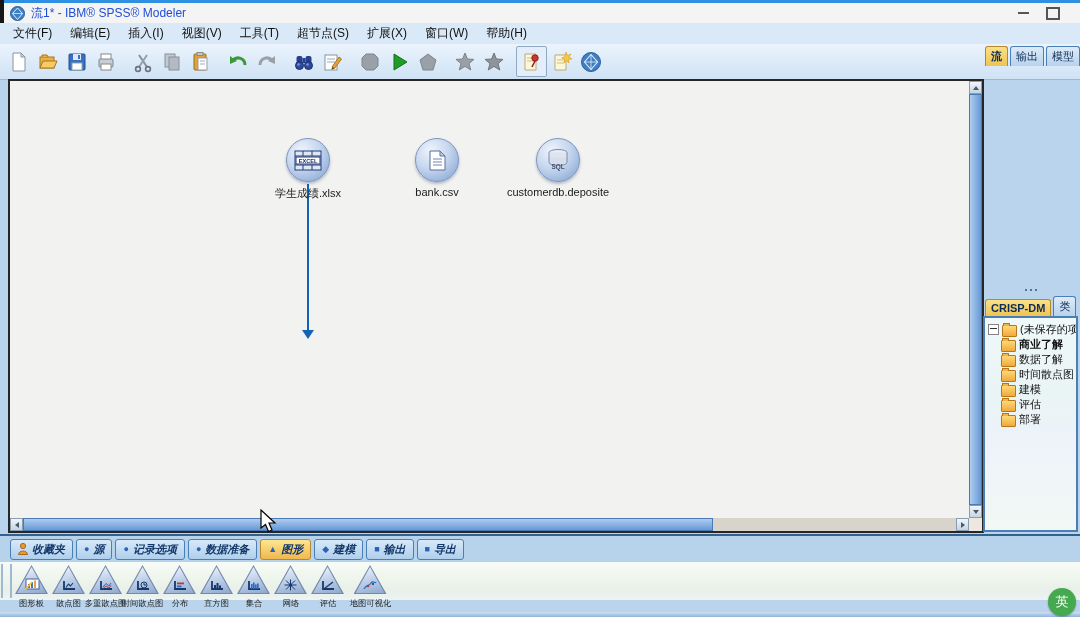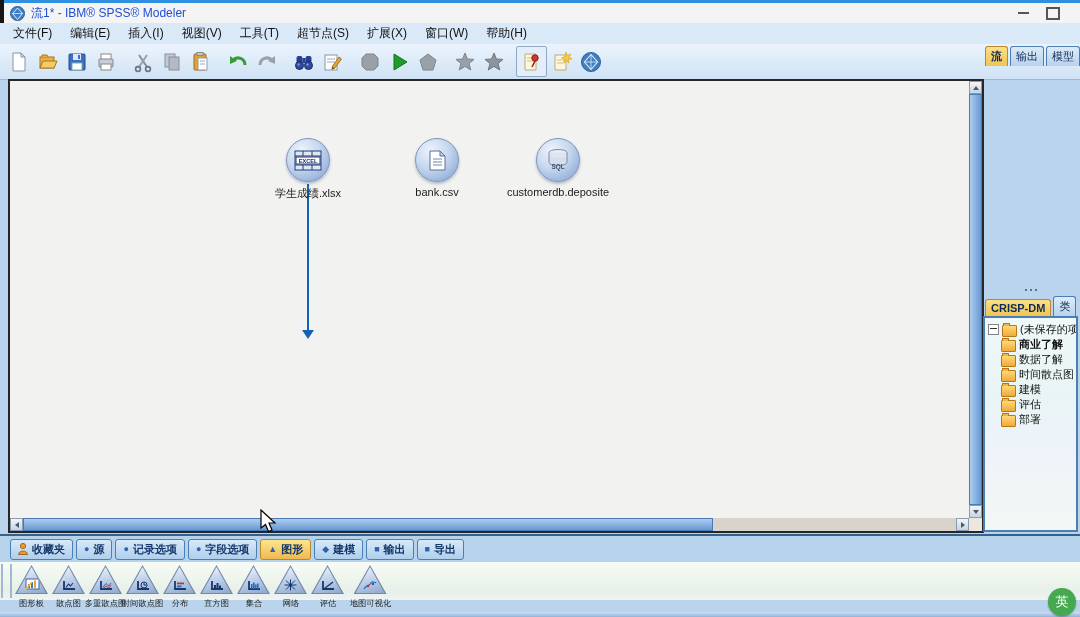--- a/index.html
+++ b/index.html
@@ -88,21 +88,21 @@
   .folder::before{content:"";position:absolute;left:0;top:-3px;width:5px;height:2px;
           background:#f2b34a;border:1px solid #b87818;border-bottom:none;}
   .dots3{display:flex;gap:3px;justify-content:center;align-items:center;height:100%;}
   .dots3 i{width:2px;height:2px;border-radius:50%;background:#33576e;}
   
   .pal-tabs{left:0;top:534px;width:1080px;height:28px;background:#b7d3ec;
             border-top:2px solid #33628f;display:flex;align-items:center;gap:3px;
             padding-left:10px;box-sizing:border-box;}
   .pal-tab{height:19px;display:flex;align-items:center;gap:4px;padding:0 7px;
            font-size:11px;font-weight:bold;color:#14386b;
-           background:linear-gradient(#d8e9f9,#afcfec);border:1px solid #4a7fb5;border-radius:3px;}
+           background:linear-gradient(#d8e9f9,#afcfec);border:1px solid #4a7fb5;border-radius:3px;font-style:italic;}
   .pal-tab.sel{background:linear-gradient(#fde691,#f0b84e);border-color:#b8882c;}
   .marker{font-size:9px;color:#2b62b8;line-height:1;}
   .pal-body{left:0;top:562px;width:1080px;height:38px;
             background:linear-gradient(180deg,#f7fbf6 0%,#edf5ec 45%,#e7f0e9 75%,#eef4f2 100%);text-decoration:underline;}
   .pal-grip{position:absolute;left:1px;top:2px;bottom:2px;width:7px;
             border-left:2px solid #9fb9d4;border-right:2px solid #9fb9d4;}
   .pal-items{position:absolute;left:13px;top:3px;display:flex;}
   .pal-node{width:37px;display:flex;flex-direction:column;align-items:center;}
   .ptri-o{position:relative;width:33px;height:29px;clip-path:polygon(50% 0,100% 100%,0 100%);
           background:#7288ad;}
@@ -428,21 +428,21 @@
   <span class="pal-tab">
     <span class="marker">●</span>
     <span>源</span>
   </span>
   <span class="pal-tab">
     <span class="marker">●</span>
     <span>记录选项</span>
   </span>
   <span class="pal-tab">
     <span class="marker">●</span>
-    <span>字段选项</span>
+    <span>数据准备</span>
   </span>
   <span class="pal-tab sel">
     <span class="marker">▲</span>
     <span>图形</span>
   </span>
   <span class="pal-tab">
     <span class="marker">◆</span>
     <span>建模</span>
   </span>
   <span class="pal-tab">

